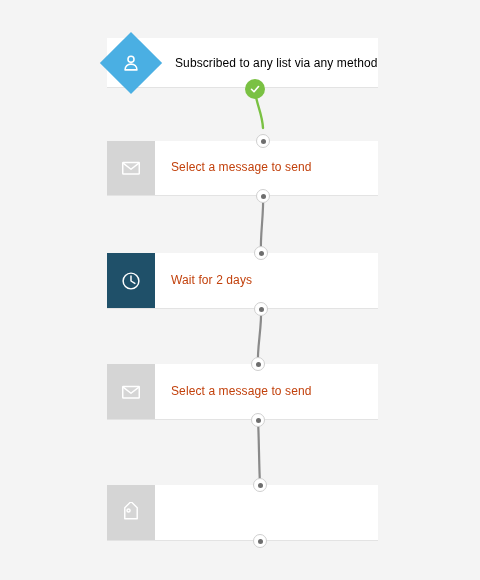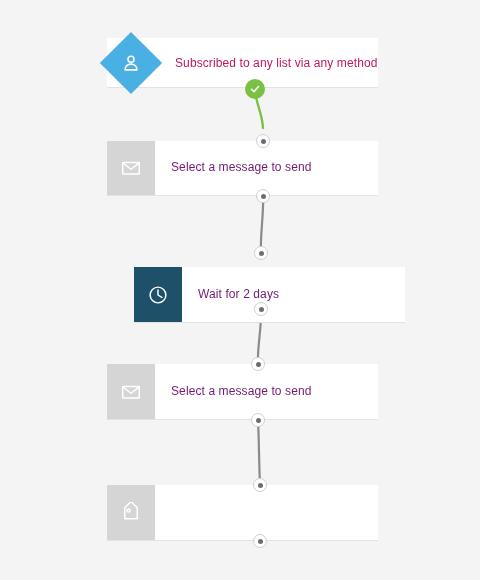--- a/index.html
+++ b/index.html
@@ -39,21 +39,21 @@
     justify-content:center;
   }
   .icon-box.gray{background:#d5d5d5;}
   .icon-box.navy{background:#1f5069;}
   .card-label{
     flex:1 1 auto;
     display:flex;
     align-items:center;
     padding-left:16px;
     font-size:12px;
-    color:#701a75;
+    color:#c2410c;
     letter-spacing:.1px;
     line-height:1.3;
   }
 
   
   .diamond-wrap{
     position:absolute;
     z-index:3;
     left:101px;top:33px;
     width:60px;height:60px;
@@ -65,21 +65,21 @@
     transform:rotate(45deg);
   }
   .diamond-icon{
     position:absolute;left:0;top:0;
     width:60px;height:60px;
     display:flex;align-items:center;justify-content:center;
   }
   .trigger-label{
     position:absolute;z-index:3;
     left:175px;top:56px;
-    font-size:12px;color:#be185d;
+    font-size:12px;color:#000000;
     letter-spacing:.1px;
   }
 
   
   .node{
     position:absolute;z-index:4;
     width:14px;height:14px;
     margin-left:-7px;margin-top:-7px;
     border-radius:50%;
     background:#ffffff;
@@ -147,21 +147,21 @@
       <div class="icon-box gray">
         <svg width="22" height="22" viewBox="0 0 24 24" fill="none" stroke="#ffffff" stroke-width="1.6" stroke-linecap="round" stroke-linejoin="round">
           <rect x="3" y="6" width="18" height="12.5" rx="0.6"></rect>
           <path d="M3.4 6.6 L12 13.4 L20.6 6.6"></path>
         </svg>
       </div>
       <div class="card-label">Select a message to send</div>
     </div>
   </div>
 
-  <div class="card" style="top:267px;height:56px;margin-left:27px;">
+  <div class="card" style="top:253px;height:56px;">
     <div class="card-inner">
       <div class="icon-box navy">
         <svg width="22" height="22" viewBox="0 0 24 24" fill="none" stroke="#ffffff" stroke-width="1.6" stroke-linecap="round" stroke-linejoin="round">
           <circle cx="12" cy="12" r="8.6"></circle>
           <path d="M12 6.6 L12 12 L16.2 14.6"></path>
         </svg>
       </div>
       <div class="card-label">Wait for 2 days</div>
     </div>
   </div>

